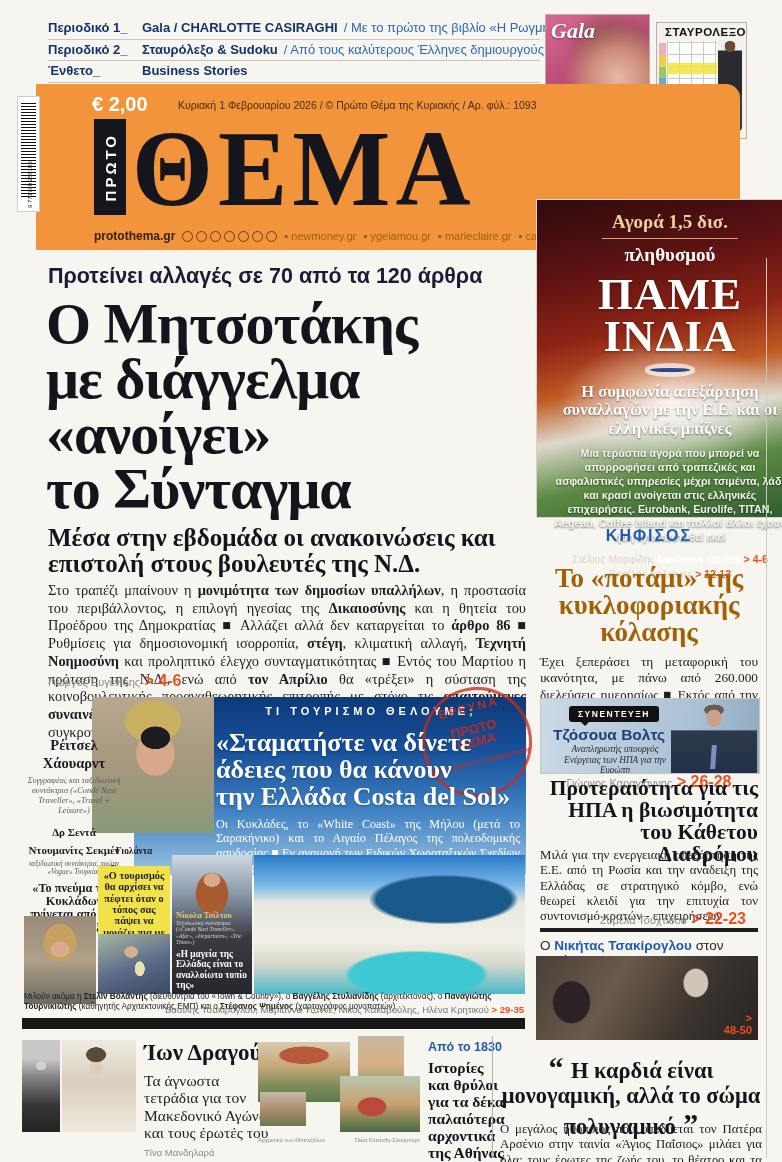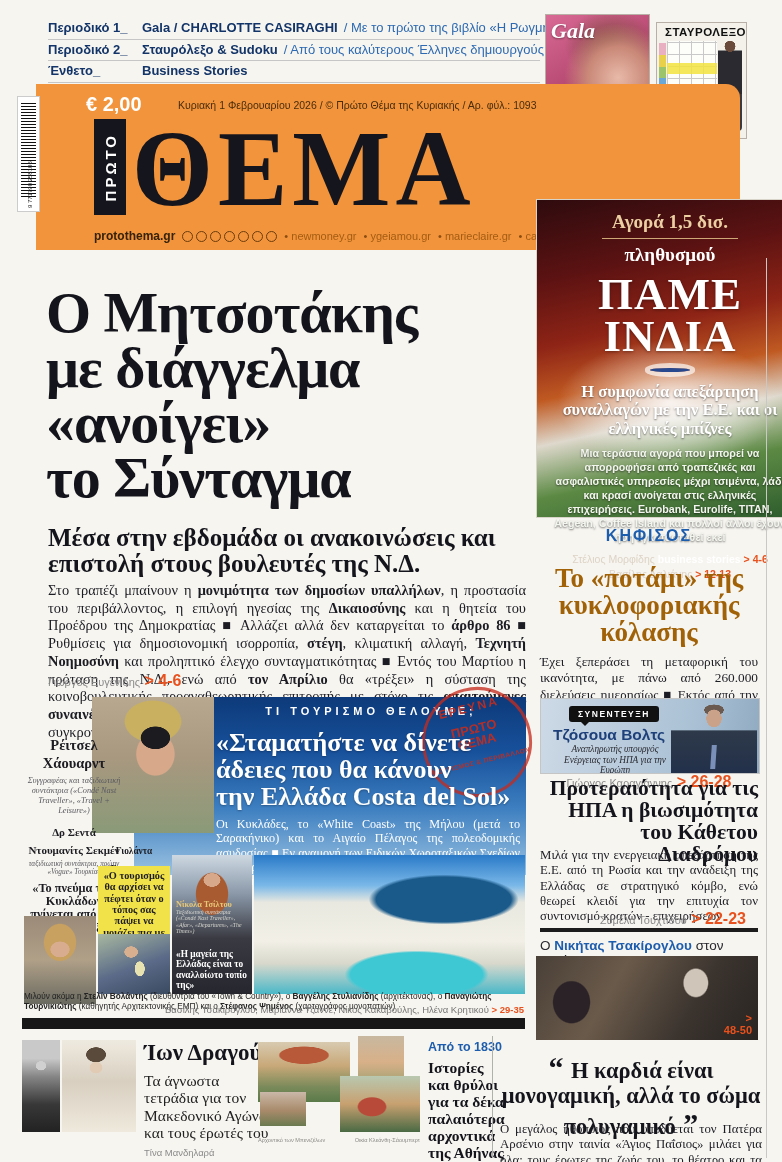--- a/index.html
+++ b/index.html
@@ -37,21 +37,21 @@
   .xword-colors{position:absolute;left:2px;top:20px;width:7px;height:84px;background:
       linear-gradient(180deg,#e8b0c0 0 14%,#e8d04a 14% 28%,#9cc46a 28% 42%,#6aa8d8 42% 56%,#b088c8 56% 70%,#e89050 70% 84%,#88c8c0 84% 100%);}
   .xword-yellow{position:absolute;left:10px;top:40px;width:50px;height:11px;background:#f2e33f;opacity:.85;}
   .xword-model{position:absolute;right:4px;top:16px;width:24px;height:92px;background:
       radial-gradient(9px 9px at 50% 8%, #6a4a3a 0 60%, rgba(0,0,0,0) 62%),
       linear-gradient(180deg, rgba(0,0,0,0) 0 12%, #2a2a30 13% 60%, #3a3a40 60% 100%);
       border-radius:4px;}
 
   
   .masthead{left:36px;top:84px;width:704px;height:166px;background:#f2943c;border-radius:0 14px 14px 0;}
-  .price{position:absolute;left:50px;top:9px;color:#fff;font-weight:bold;font-size:20px;}
+  .price{position:absolute;left:56px;top:9px;color:#fff;font-weight:bold;font-size:20px;}
   .dateline{position:absolute;left:142px;top:15px;font-size:10.5px;color:#4a2c0a;}
   .logo-row{position:absolute;left:58px;top:35px;display:flex;align-items:flex-start;gap:6px;}
   .prwto-box{width:32px;height:96px;background:#15151d;display:flex;align-items:center;justify-content:center;}
   .prwto-box span{writing-mode:vertical-rl;transform:rotate(180deg);color:#fff;font-weight:bold;
                   font-size:15px;letter-spacing:3px;}
   .thema{font-family:"Liberation Serif","DejaVu Serif",serif;font-weight:900;font-size:104px;line-height:.92;
          color:#15151d;letter-spacing:5px;transform:scaleY(1.04);transform-origin:top left;}
   .sites-line{position:absolute;left:58px;bottom:7px;display:flex;align-items:center;gap:7px;font-size:11px;
               color:#a35c12;white-space:nowrap;overflow:hidden;width:640px;}
   .site-main{font-weight:bold;color:#35220a;font-size:12px;}
@@ -60,21 +60,21 @@
   .site::before{content:"• ";color:#8a4c10;}
 
   
   .barcode{left:17px;top:96px;width:21px;height:114px;background:#fff;border:1px solid #ccc;}
   .barcode .lines{position:absolute;left:3px;top:4px;right:3px;bottom:14px;background:
       repeating-linear-gradient(0deg,#111 0 1px,transparent 1px 3px);}
   .barcode .num{position:absolute;left:-28px;bottom:40px;font-size:6px;color:#222;transform:rotate(-90deg);width:80px;}
 
   
   .kicker{left:48px;top:264px;width:480px;font-weight:bold;font-size:21.5px;color:#171d33;}
-  .headline{left:46px;top:285px;width:482px;font-weight:900;font-size:58px;line-height:.95;
+  .headline{left:46px;top:296px;width:482px;font-weight:900;font-size:58px;line-height:.95;
             letter-spacing:-1px;color:#14141c;}
   .subhead{left:48px;top:525px;width:480px;font-weight:bold;font-size:25px;line-height:1.03;color:#14141c;}
   .lead-body{left:48px;top:582px;width:478px;font-size:14.4px;line-height:1.23;text-align:justify;color:#1c1c24;}
   .byline{font-size:11px;color:#8a8a8a;}
   .pages{color:#e8511d;font-weight:bold;}
   .lead-byline{left:48px;top:672px;}
 
   
   .india{left:536px;top:199px;width:268px;height:319px;color:#fff;text-align:center;
      background:
@@ -181,21 +181,21 @@
       radial-gradient(12px 10px at 46% 30%, #d8b090 0 55%, rgba(0,0,0,0) 58%),
       radial-gradient(8px 12px at 58% 58%, #e8e2b0 0 60%, rgba(0,0,0,0) 64%),
       linear-gradient(160deg,#a8b8a0 0%,#5a6a88 55%,#3a4a60 100%);}
   .photo-nicola{left:172px;top:855px;width:80px;height:139px;background:
       radial-gradient(15px 12px at 50% 18%, #d8a88a 0 55%, rgba(0,0,0,0) 58%),
       radial-gradient(26px 34px at 50% 28%, #a85a30 0 60%, rgba(0,0,0,0) 64%),
       linear-gradient(180deg,#cdd8e2 0%,#8a98a8 28%,#3a3a42 60%,#26262e 100%);}
   .nicola-ovl{position:absolute;left:4px;bottom:4px;right:4px;color:#f5efе2;text-align:left;}
   .nicola-name{color:#e8c878;font-weight:bold;font-size:8.3px;font-family:"Liberation Serif",serif;}
   .nicola-role{color:#d8d8d0;font-style:italic;font-size:5.8px;line-height:1.15;font-family:"Liberation Serif",serif;}
-  .nicola-quote{color:#fff;font-weight:bold;font-size:9.3px;line-height:1.1;margin-top:14px;
+  .nicola-quote{color:#fff;font-weight:bold;font-size:9.3px;line-height:1.1;margin-top:3px;
                 font-family:"Liberation Serif",serif;}
   .photo-beach{left:254px;top:855px;width:271px;height:139px;background:
       radial-gradient(120px 40px at 60% 86%, #3ec8d4 0 55%, rgba(0,0,0,0) 60%),
       radial-gradient(150px 50px at 70% 32%, #1a5a8a 0 45%, rgba(0,0,0,0) 50%),
       linear-gradient(180deg,#2a7ac8 0%,#7ab8e8 22%,#e8e8e0 34%,#f2f0e6 62%,#d8d8cc 78%,#4ab8c8 100%);}
   .tour-f1{left:24px;top:992px;width:500px;font-size:8.2px;color:#222;line-height:1.25;}
   .tour-f2{left:24px;top:1004px;width:500px;text-align:right;font-size:9.5px;color:#777;}
   .black-bar{left:22px;top:1018px;width:503px;height:11px;background:#171717;}
 
   
@@ -299,20 +299,21 @@
       <span class="site">newsauto.gr</span>
       <span class="site">ne</span>
     </div>
   </div>
 
   <div class="abs barcode">
     <div class="lines"></div>
     <div class="num">9 771790 258106</div>
   </div>
 
+  <div class="abs kicker">Προτείνει αλλαγές σε 70 από τα 120 άρθρα</div>
   <div class="abs headline serif">
     <div>Ο Μητσοτάκης</div>
     <div>με διάγγελμα</div>
     <div>«ανοίγει»</div>
     <div>το Σύνταγμα</div>
   </div>
   <div class="abs subhead serif">Μέσα στην εβδομάδα οι ανακοινώσεις και επιστολή στους βουλευτές της Ν.Δ.</div>
   <div class="abs lead-body serif"><span>Στο τραπέζι μπαίνουν η </span><b>μονιμότητα των δημοσίων υπαλλήλων</b><span>, η προστασία του περιβάλλοντος, η επιλογή ηγεσίας της </span><b>Δικαιοσύνης</b><span> και η θητεία του Προέδρου της Δημοκρατίας ■ Αλλάζει αλλά δεν καταργείται το </span><b>άρθρο 86</b><span> ■ Ρυθμίσεις για δημοσιονομική ισορροπία, </span><b>στέγη</b><span>, κλιματική αλλαγή, </span><b>Τεχνητή Νοημοσύνη</b><span> και προληπτικό έλεγχο συνταγματικότητας ■ Εντός του Μαρτίου η πρόταση της Ν.Δ., ενώ από </span><b>τον Απρίλιο</b><span> θα «τρέξει» η σύσταση της κοινοβουλευτικής προαναθεωρητικής επιτροπής με στόχο τις </span><b>απαιτούμενες συναινέσεις</b><span> ■ Γεραπετρίτης, Κουτνατζής, Στυλιανίδης και Ρουσόπουλος συγκροτούν τον πυρήνα της επεξεργασίας</span></div>
   <div class="abs lead-byline">
     <span class="byline">Γιώργος Ευγενίδης</span>

